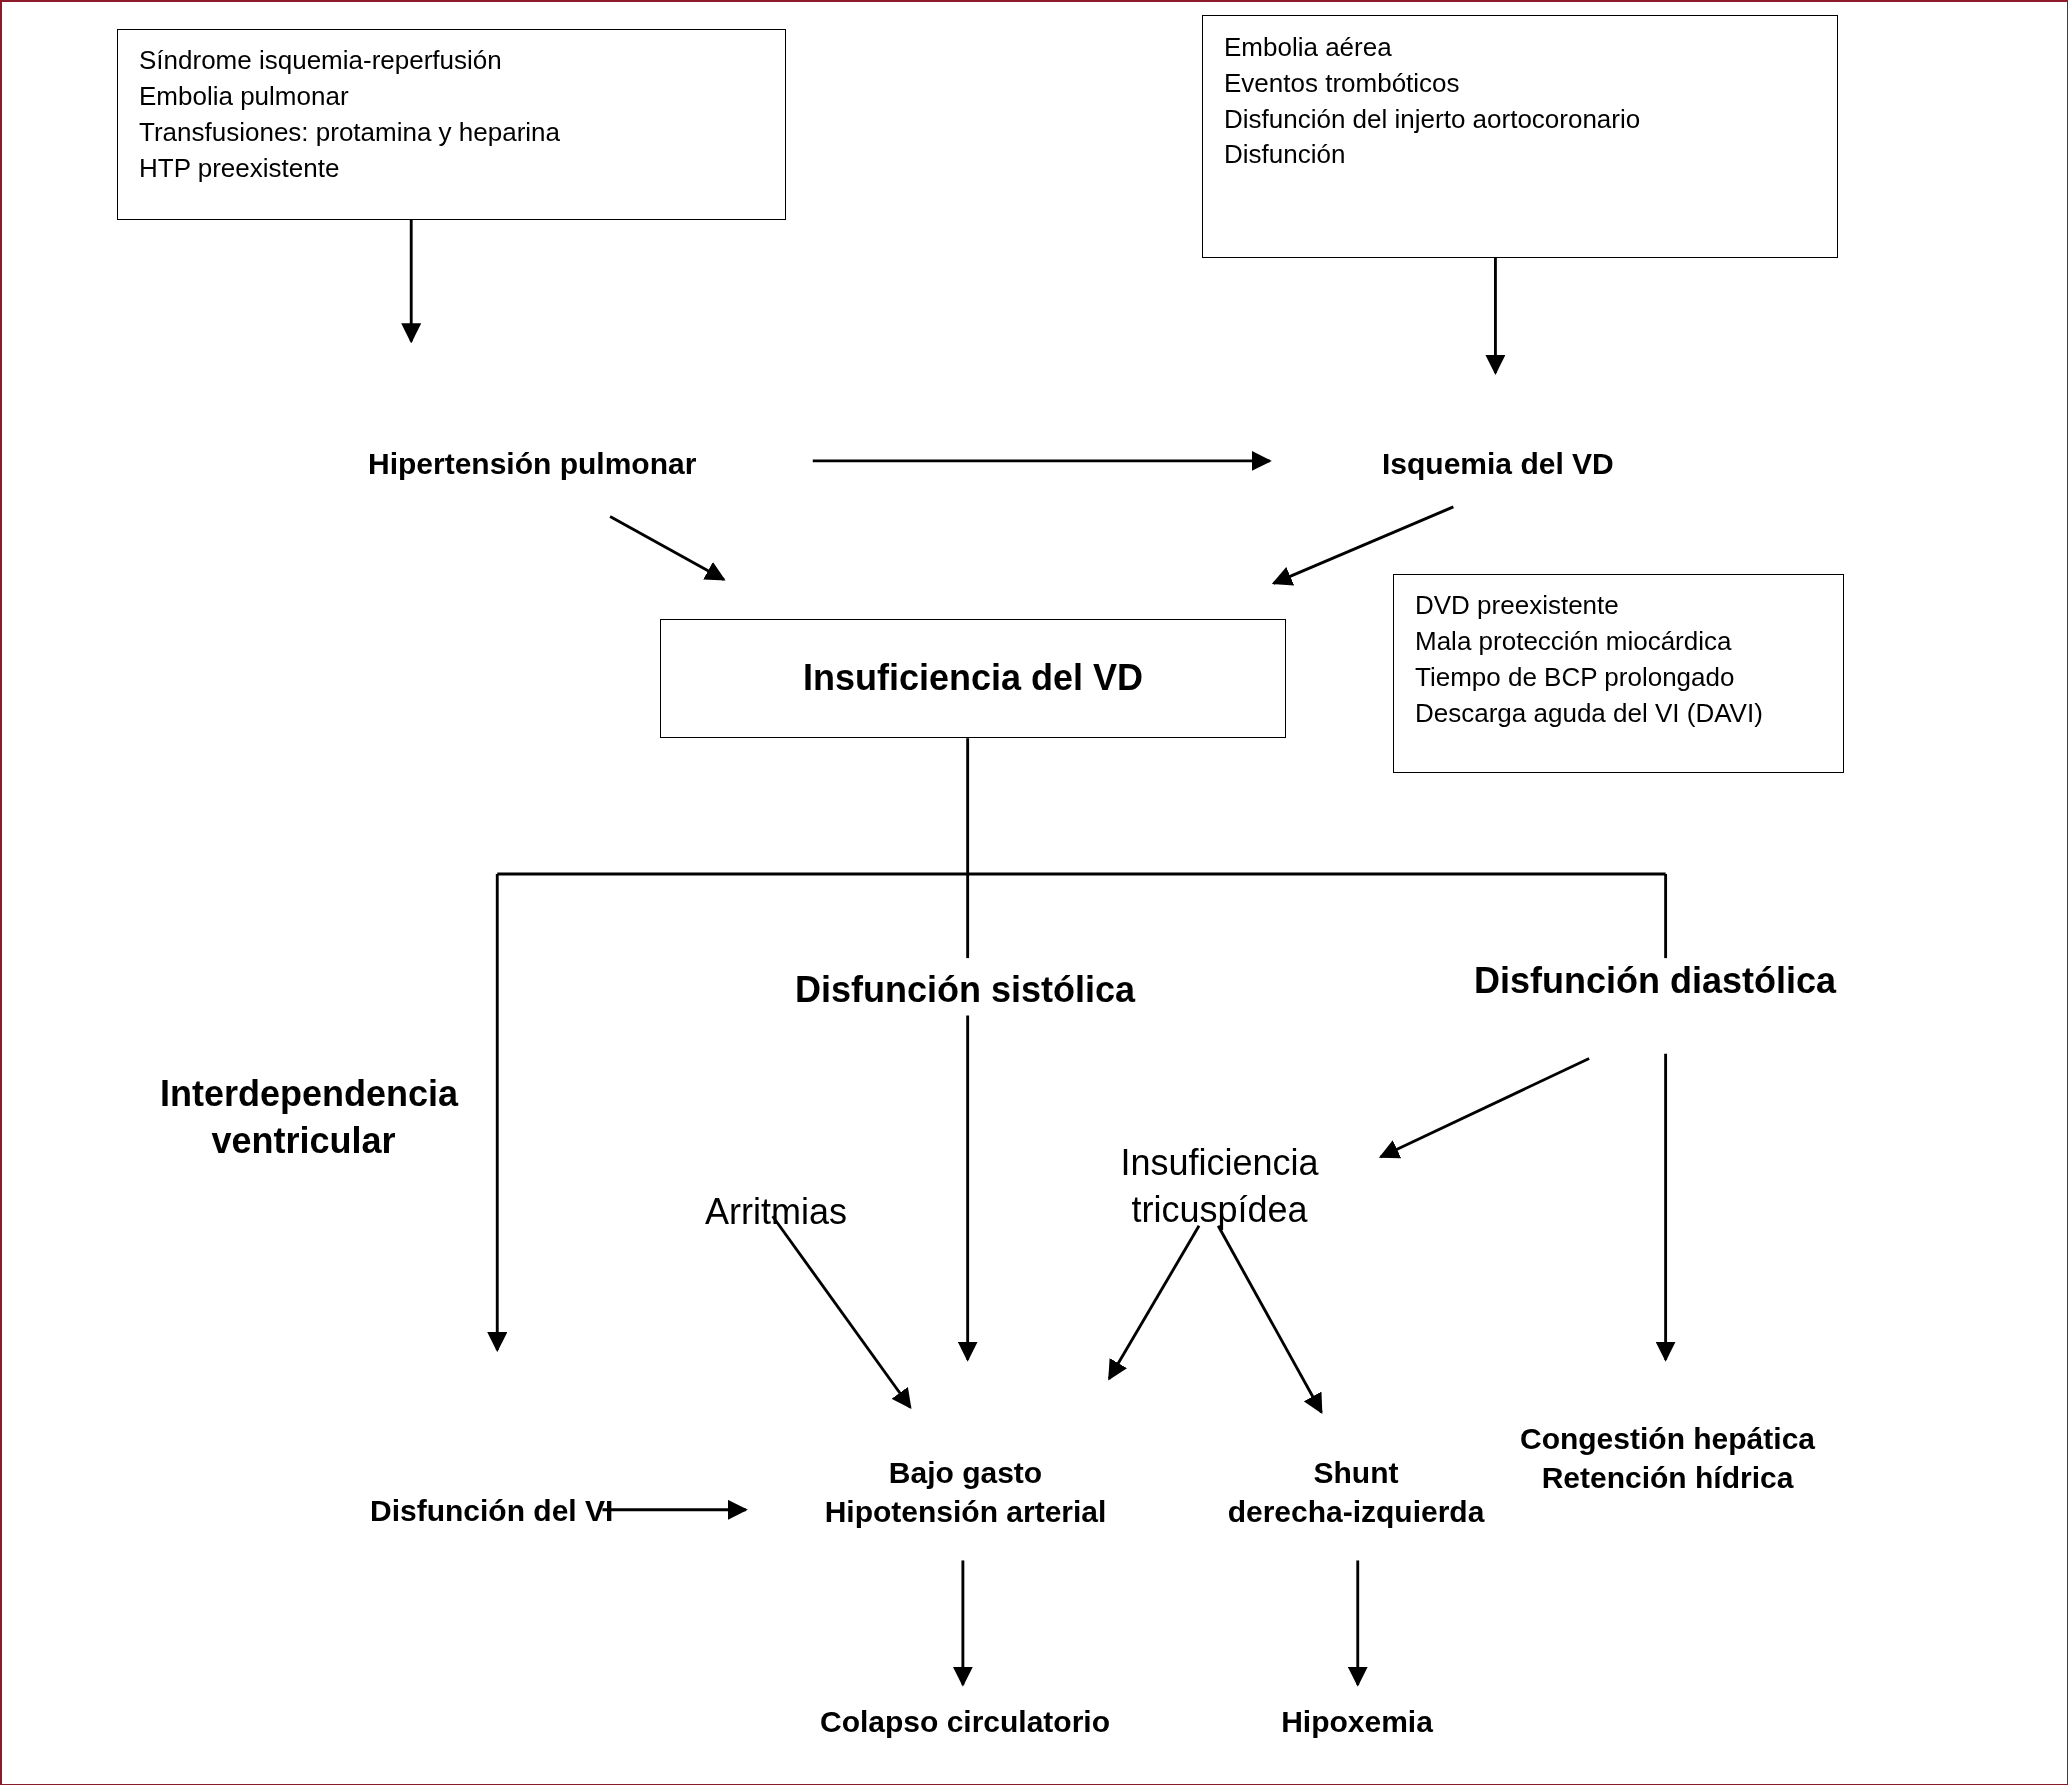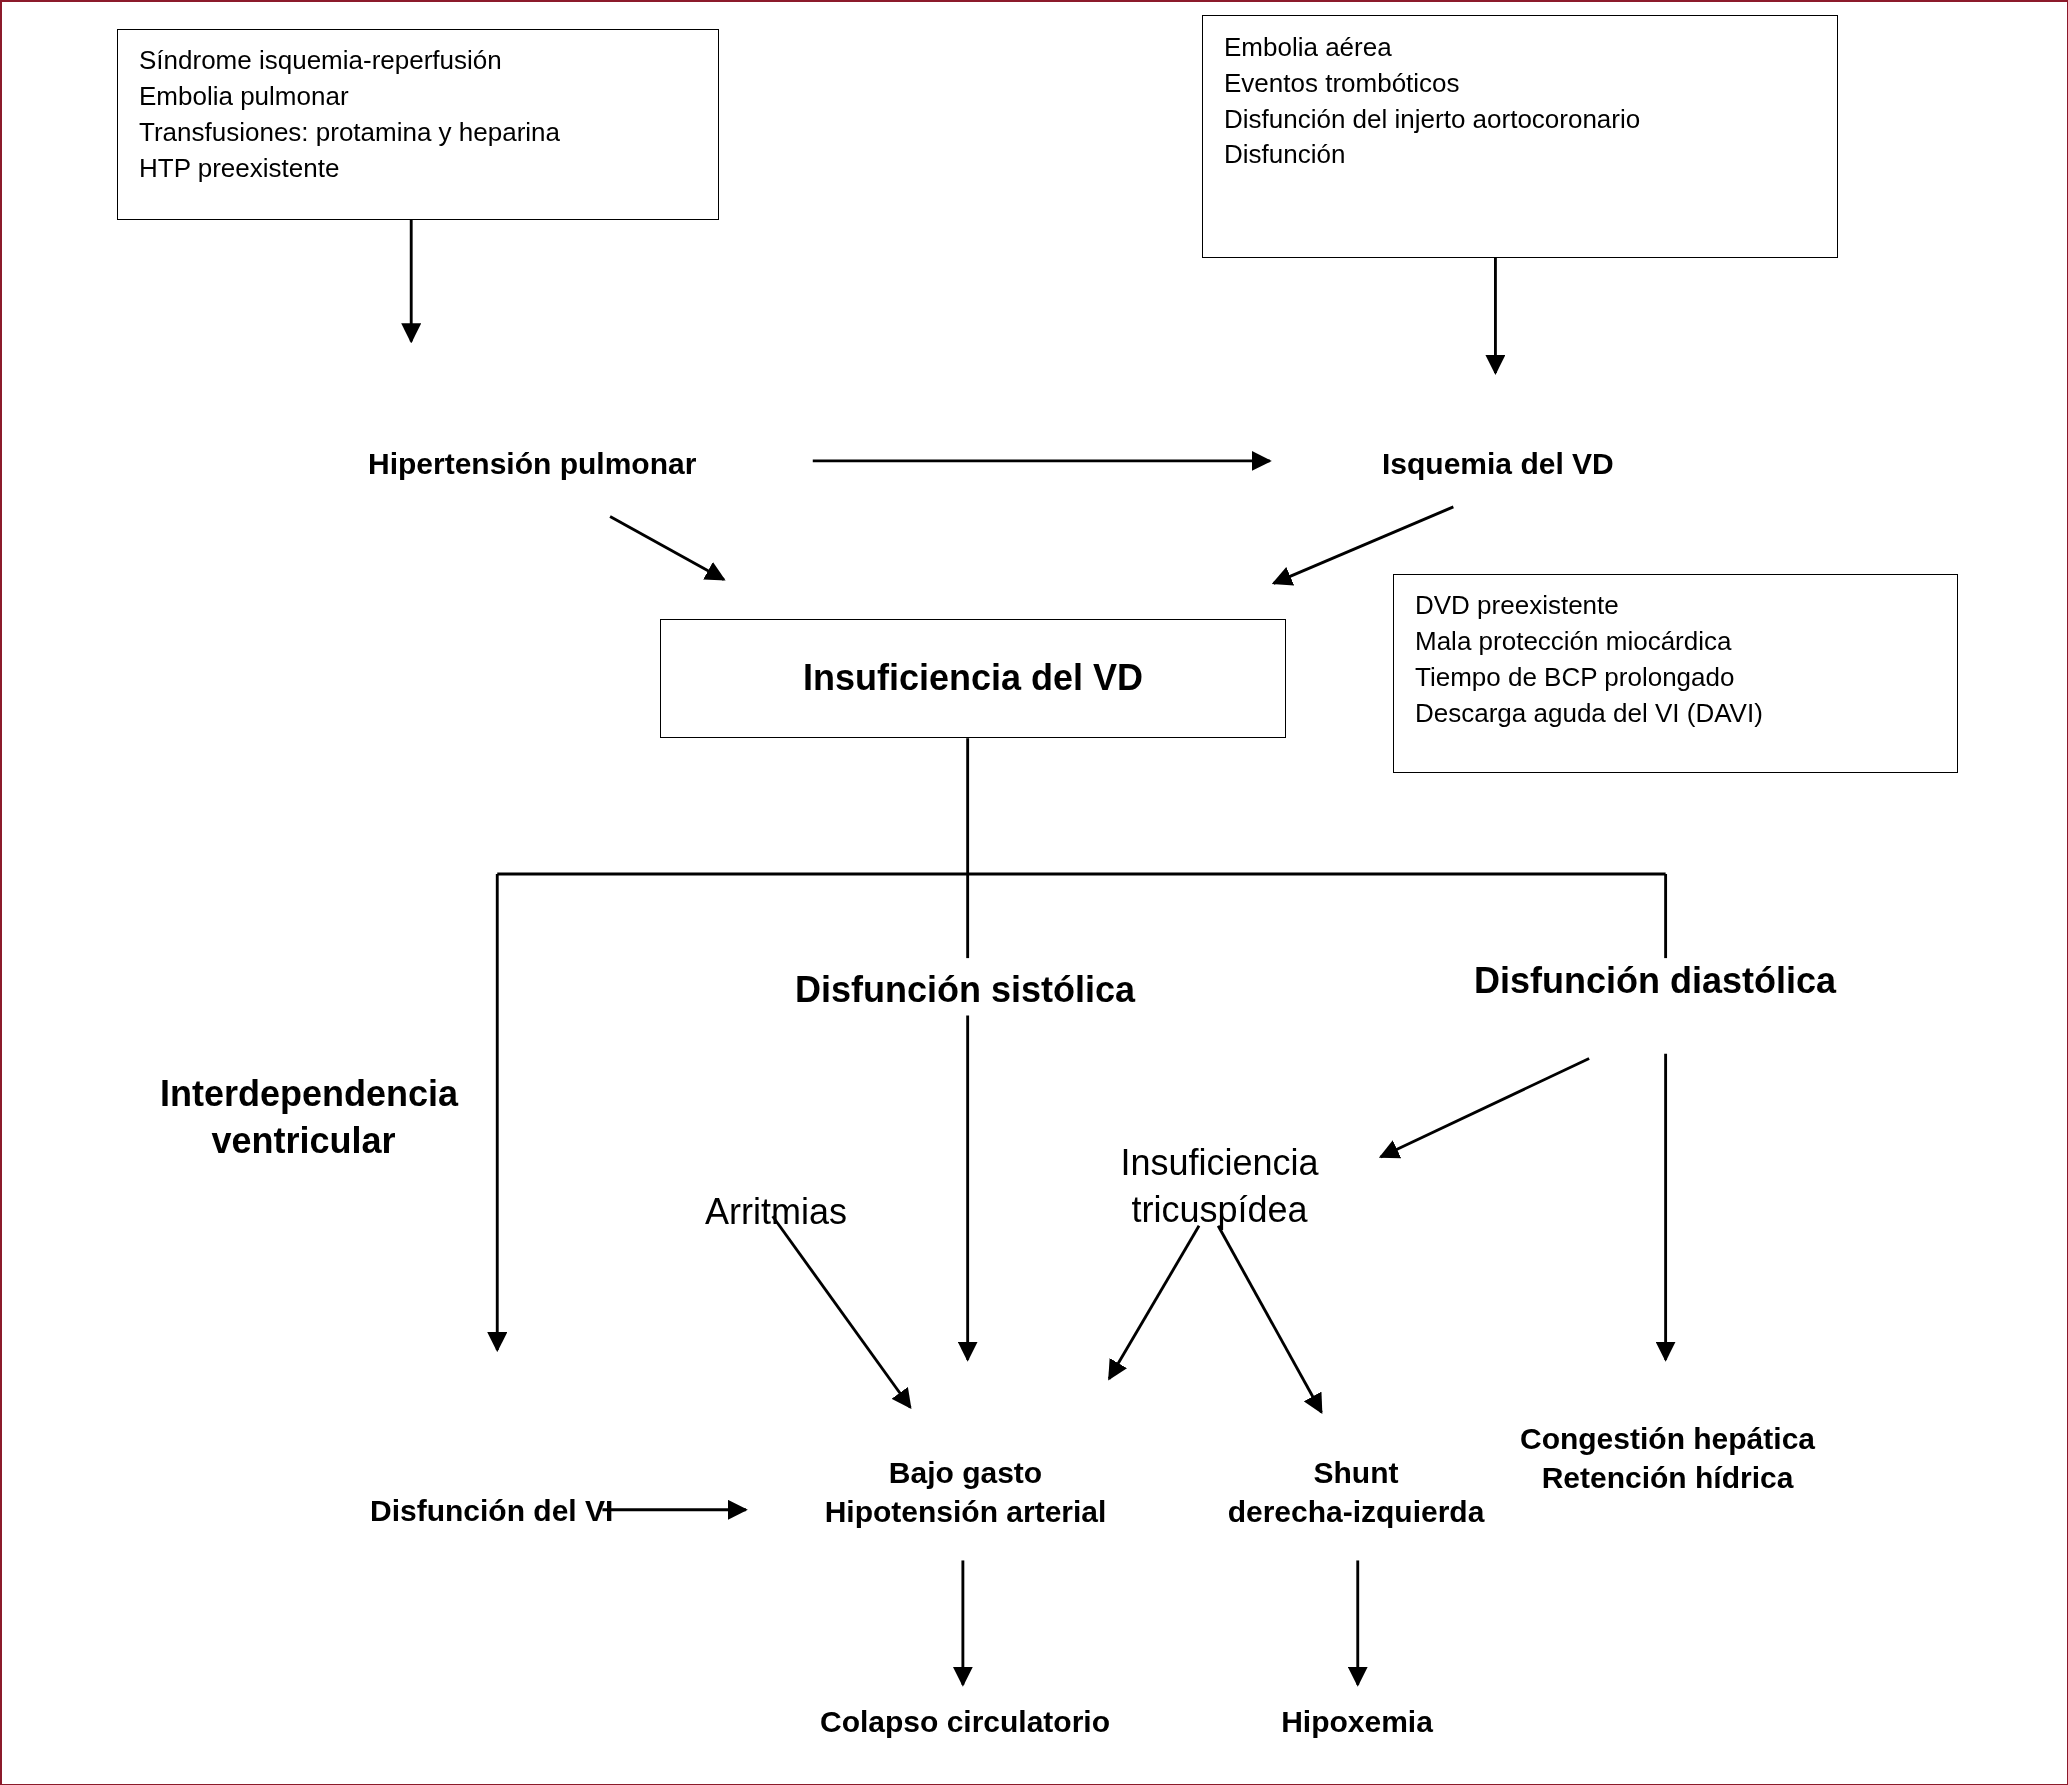--- a/index.html
+++ b/index.html
@@ -108,35 +108,35 @@
 
     <line x1="1272" y1="1280" x2="1380" y2="1475" stroke="#000000" stroke-width="3" marker-end="url(#arrow)"></line>
 
     <line x1="628" y1="1577" x2="778" y2="1577" stroke="#000000" stroke-width="3" marker-end="url(#arrow)"></line>
 
     <line x1="1005" y1="1630" x2="1005" y2="1760" stroke="#000000" stroke-width="3" marker-end="url(#arrow)"></line>
 
     <line x1="1418" y1="1630" x2="1418" y2="1760" stroke="#000000" stroke-width="3" marker-end="url(#arrow)"></line>
   </svg>
 
-  <div class="box" style="left:115px; top:27px; width:602px; height:191px;">
+  <div class="box" style="left:115px; top:27px; width:669px; height:191px;">
     <div class="line">Síndrome isquemia-reperfusión</div>
     <div class="line">Embolia pulmonar</div>
     <div class="line">Transfusiones: protamina y heparina</div>
     <div class="line">HTP preexistente</div>
   </div>
 
   <div class="box" style="left:1200px; top:13.4px; width:636px; height:243px;">
     <div class="line">Embolia  aérea</div>
     <div class="line">Eventos trombóticos</div>
     <div class="line">Disfunción del injerto aortocoronario</div>
     <div class="line">Disfunción</div>
   </div>
 
-  <div class="box" style="left:1391px; top:572px; width:565px; height:199px;">
+  <div class="box" style="left:1391px; top:572px; width:451px; height:199px;">
     <div class="line">DVD preexistente</div>
     <div class="line">Mala protección miocárdica</div>
     <div class="line">Tiempo de BCP prolongado</div>
     <div class="line">Descarga aguda del VI (DAVI)</div>
   </div>
 
   <div class="node bold lbl-31" style="left:366px; top:442px;">Hipertensión pulmonar</div>
 
   <div class="node bold lbl-31" style="left:1380px; top:442px;">Isquemia del VD</div>
 

